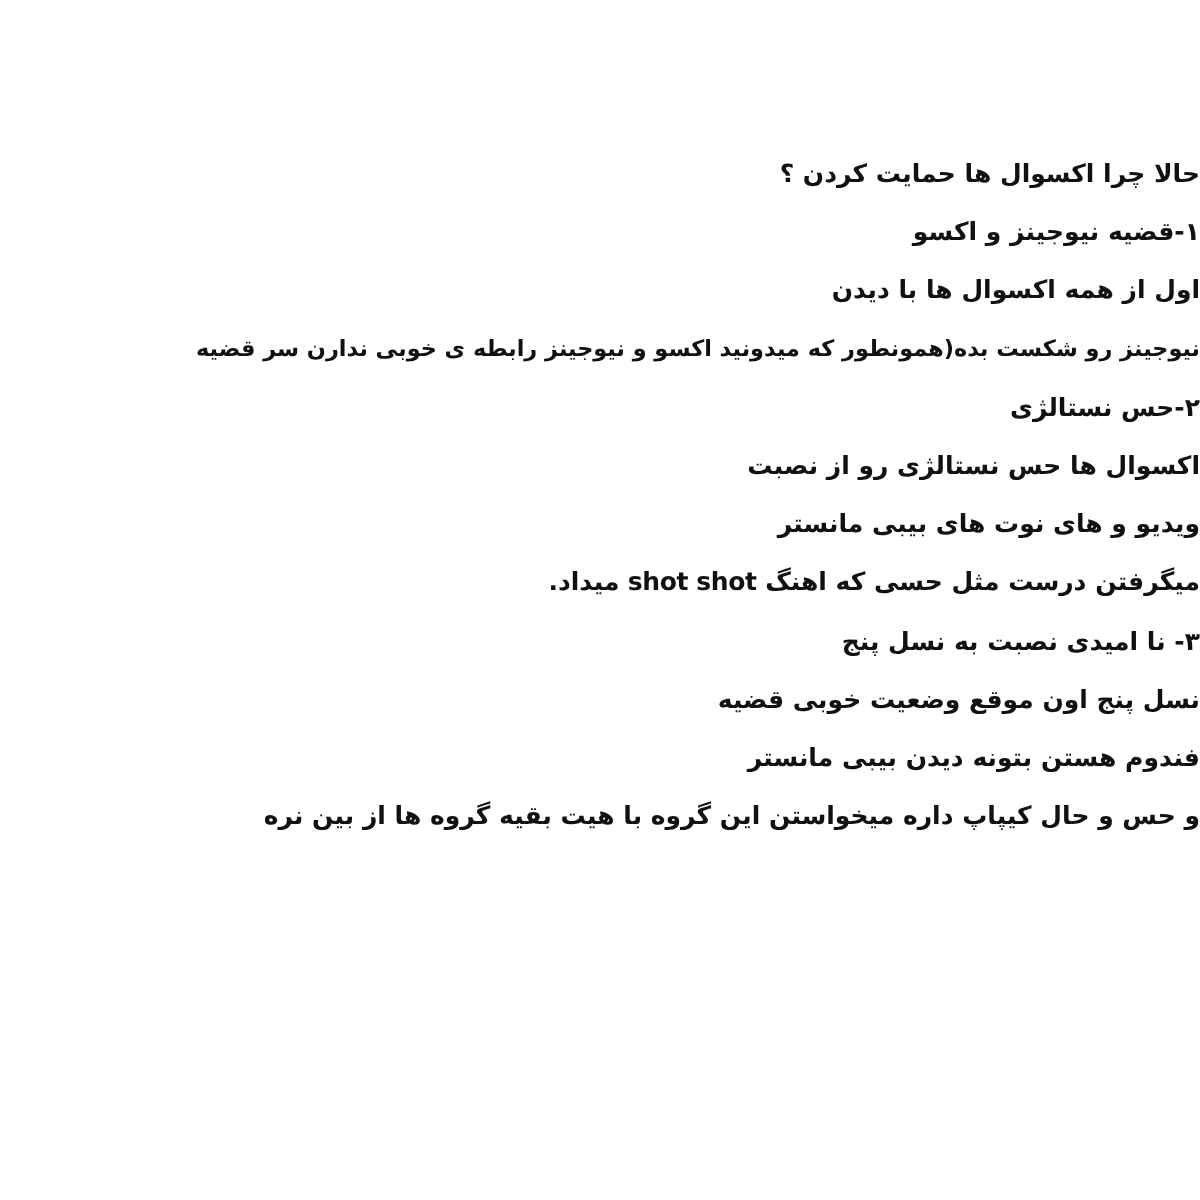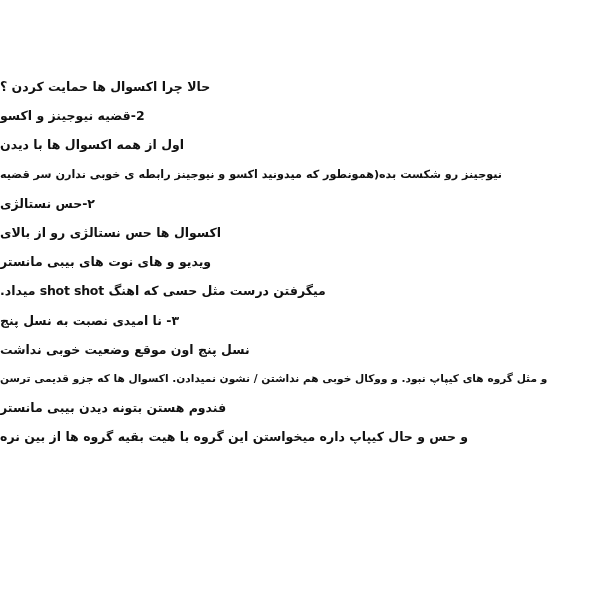--- a/index.html
+++ b/index.html
@@ -12,21 +12,21 @@
       height: 600px;
       overflow: hidden;
       position: relative;
     }
     .doc {
       position: absolute;
       top: 72px;
       left: 0;
       width: 600px;
       direction: rtl;
-      text-align: left;
+      text-align: right;
       font-family: "DejaVu Sans", sans-serif;
       color: #111111;
     }
     .line {
       display: block;
       height: 29.2px;
       line-height: 29.2px;
       font-size: 12.5px;
       white-space: nowrap;
       font-weight: bold;
@@ -37,25 +37,24 @@
     }
     .line.wider {
       font-size: 10.6px;
     }
   </style>
 </head>
 <body>
 
 <div class="doc">
   <span class="line">حالا چرا اکسوال ها حمایت کردن ؟</span>
-  <span class="line">2-قضیه نیوجینز و اکسو</span>
+  <span class="line">۱-قضیه نیوجینز و اکسو</span>
   <span class="line">اول از همه اکسوال ها با دیدن</span>
   <span class="line wide">نیوجینز رو شکست بده(همونطور که میدونید اکسو و نیوجینز رابطه ی خوبی ندارن سر قضیه</span>
   <span class="line">۲-حس نستالژی</span>
-  <span class="line">اکسوال ها حس نستالژی رو از بالای</span>
+  <span class="line">اکسوال ها حس نستالژی رو از نصبت</span>
   <span class="line">ویدیو و های نوت های بیبی مانستر</span>
   <span class="line">میگرفتن درست مثل حسی که اهنگ shot shot میداد.</span>
   <span class="line">۳- نا امیدی نصبت به نسل پنج</span>
-  <span class="line">نسل پنج اون موقع وضعیت خوبی نداشت</span>
-  <span class="line wider">و مثل گروه های کیپاپ نبود. و ووکال خوبی هم نداشتن / نشون نمیدادن. اکسوال ها که جزو قدیمی ترسن</span>
+  <span class="line">نسل پنج اون موقع وضعیت خوبی قضیه</span>
   <span class="line">فندوم هستن بتونه دیدن بیبی مانستر</span>
   <span class="line">و حس و حال کیپاپ داره میخواستن این گروه با هیت بقیه گروه ها از بین نره</span>
 </div>
 
 </body></html>

